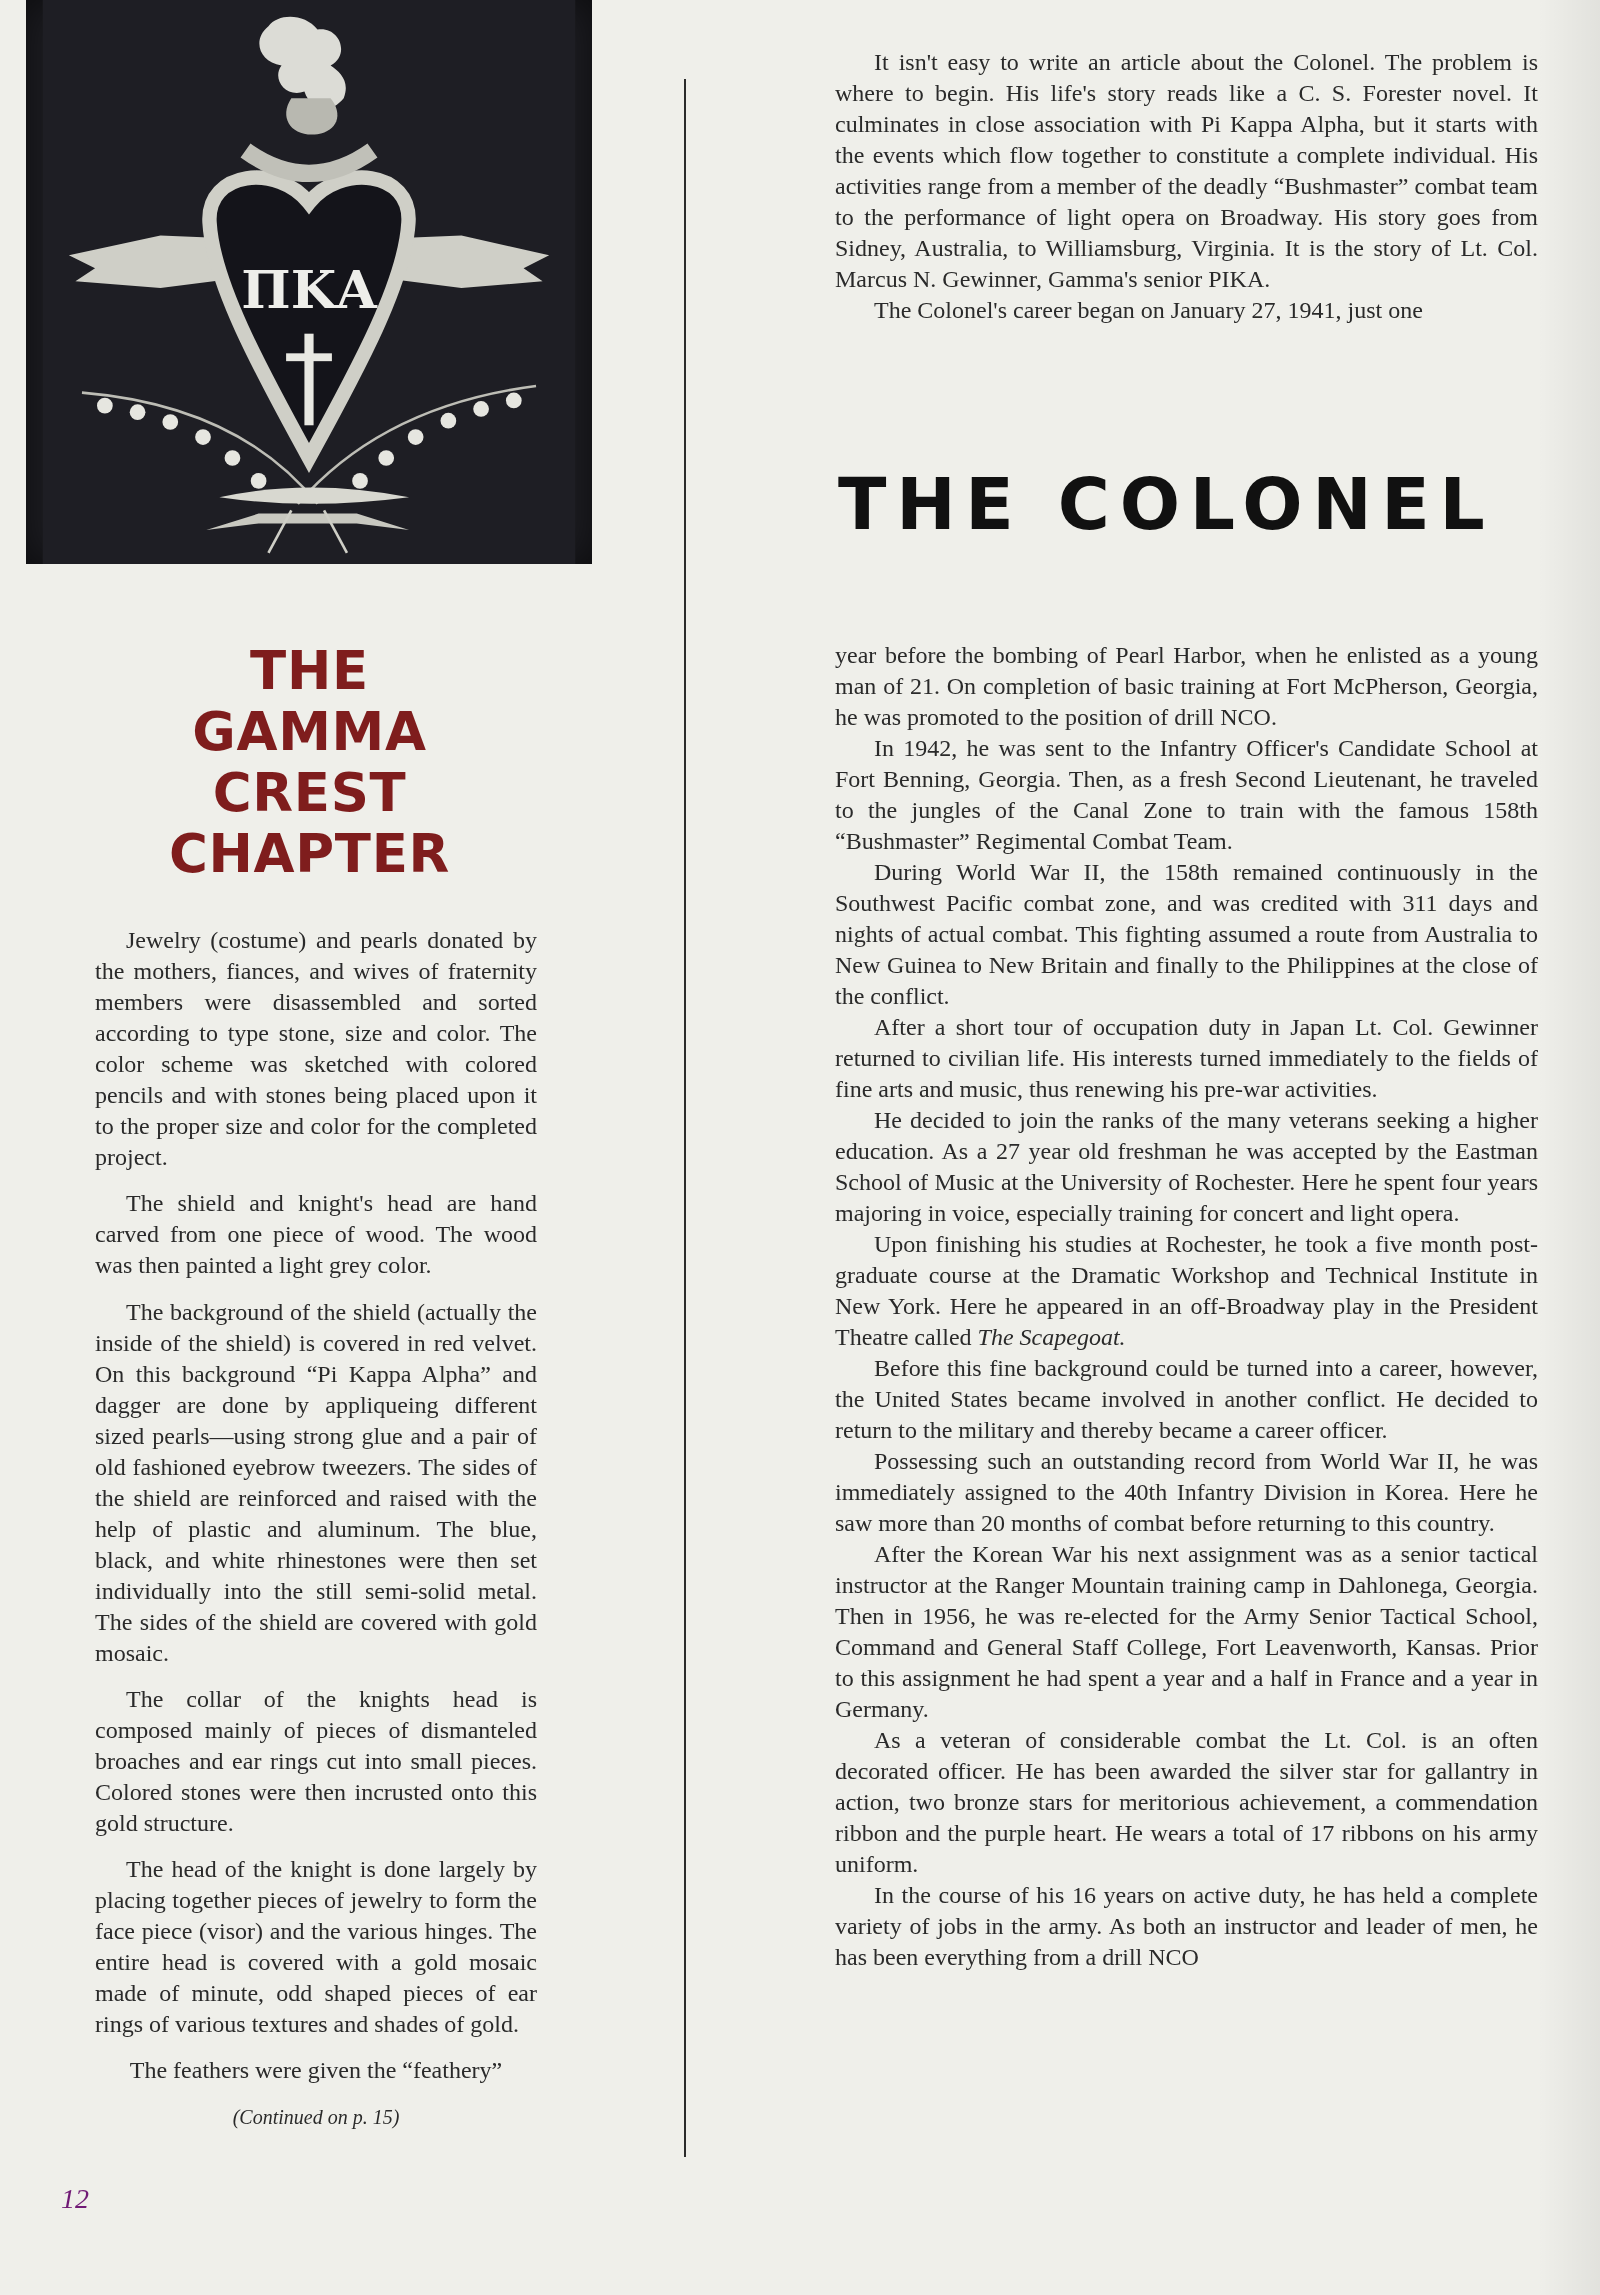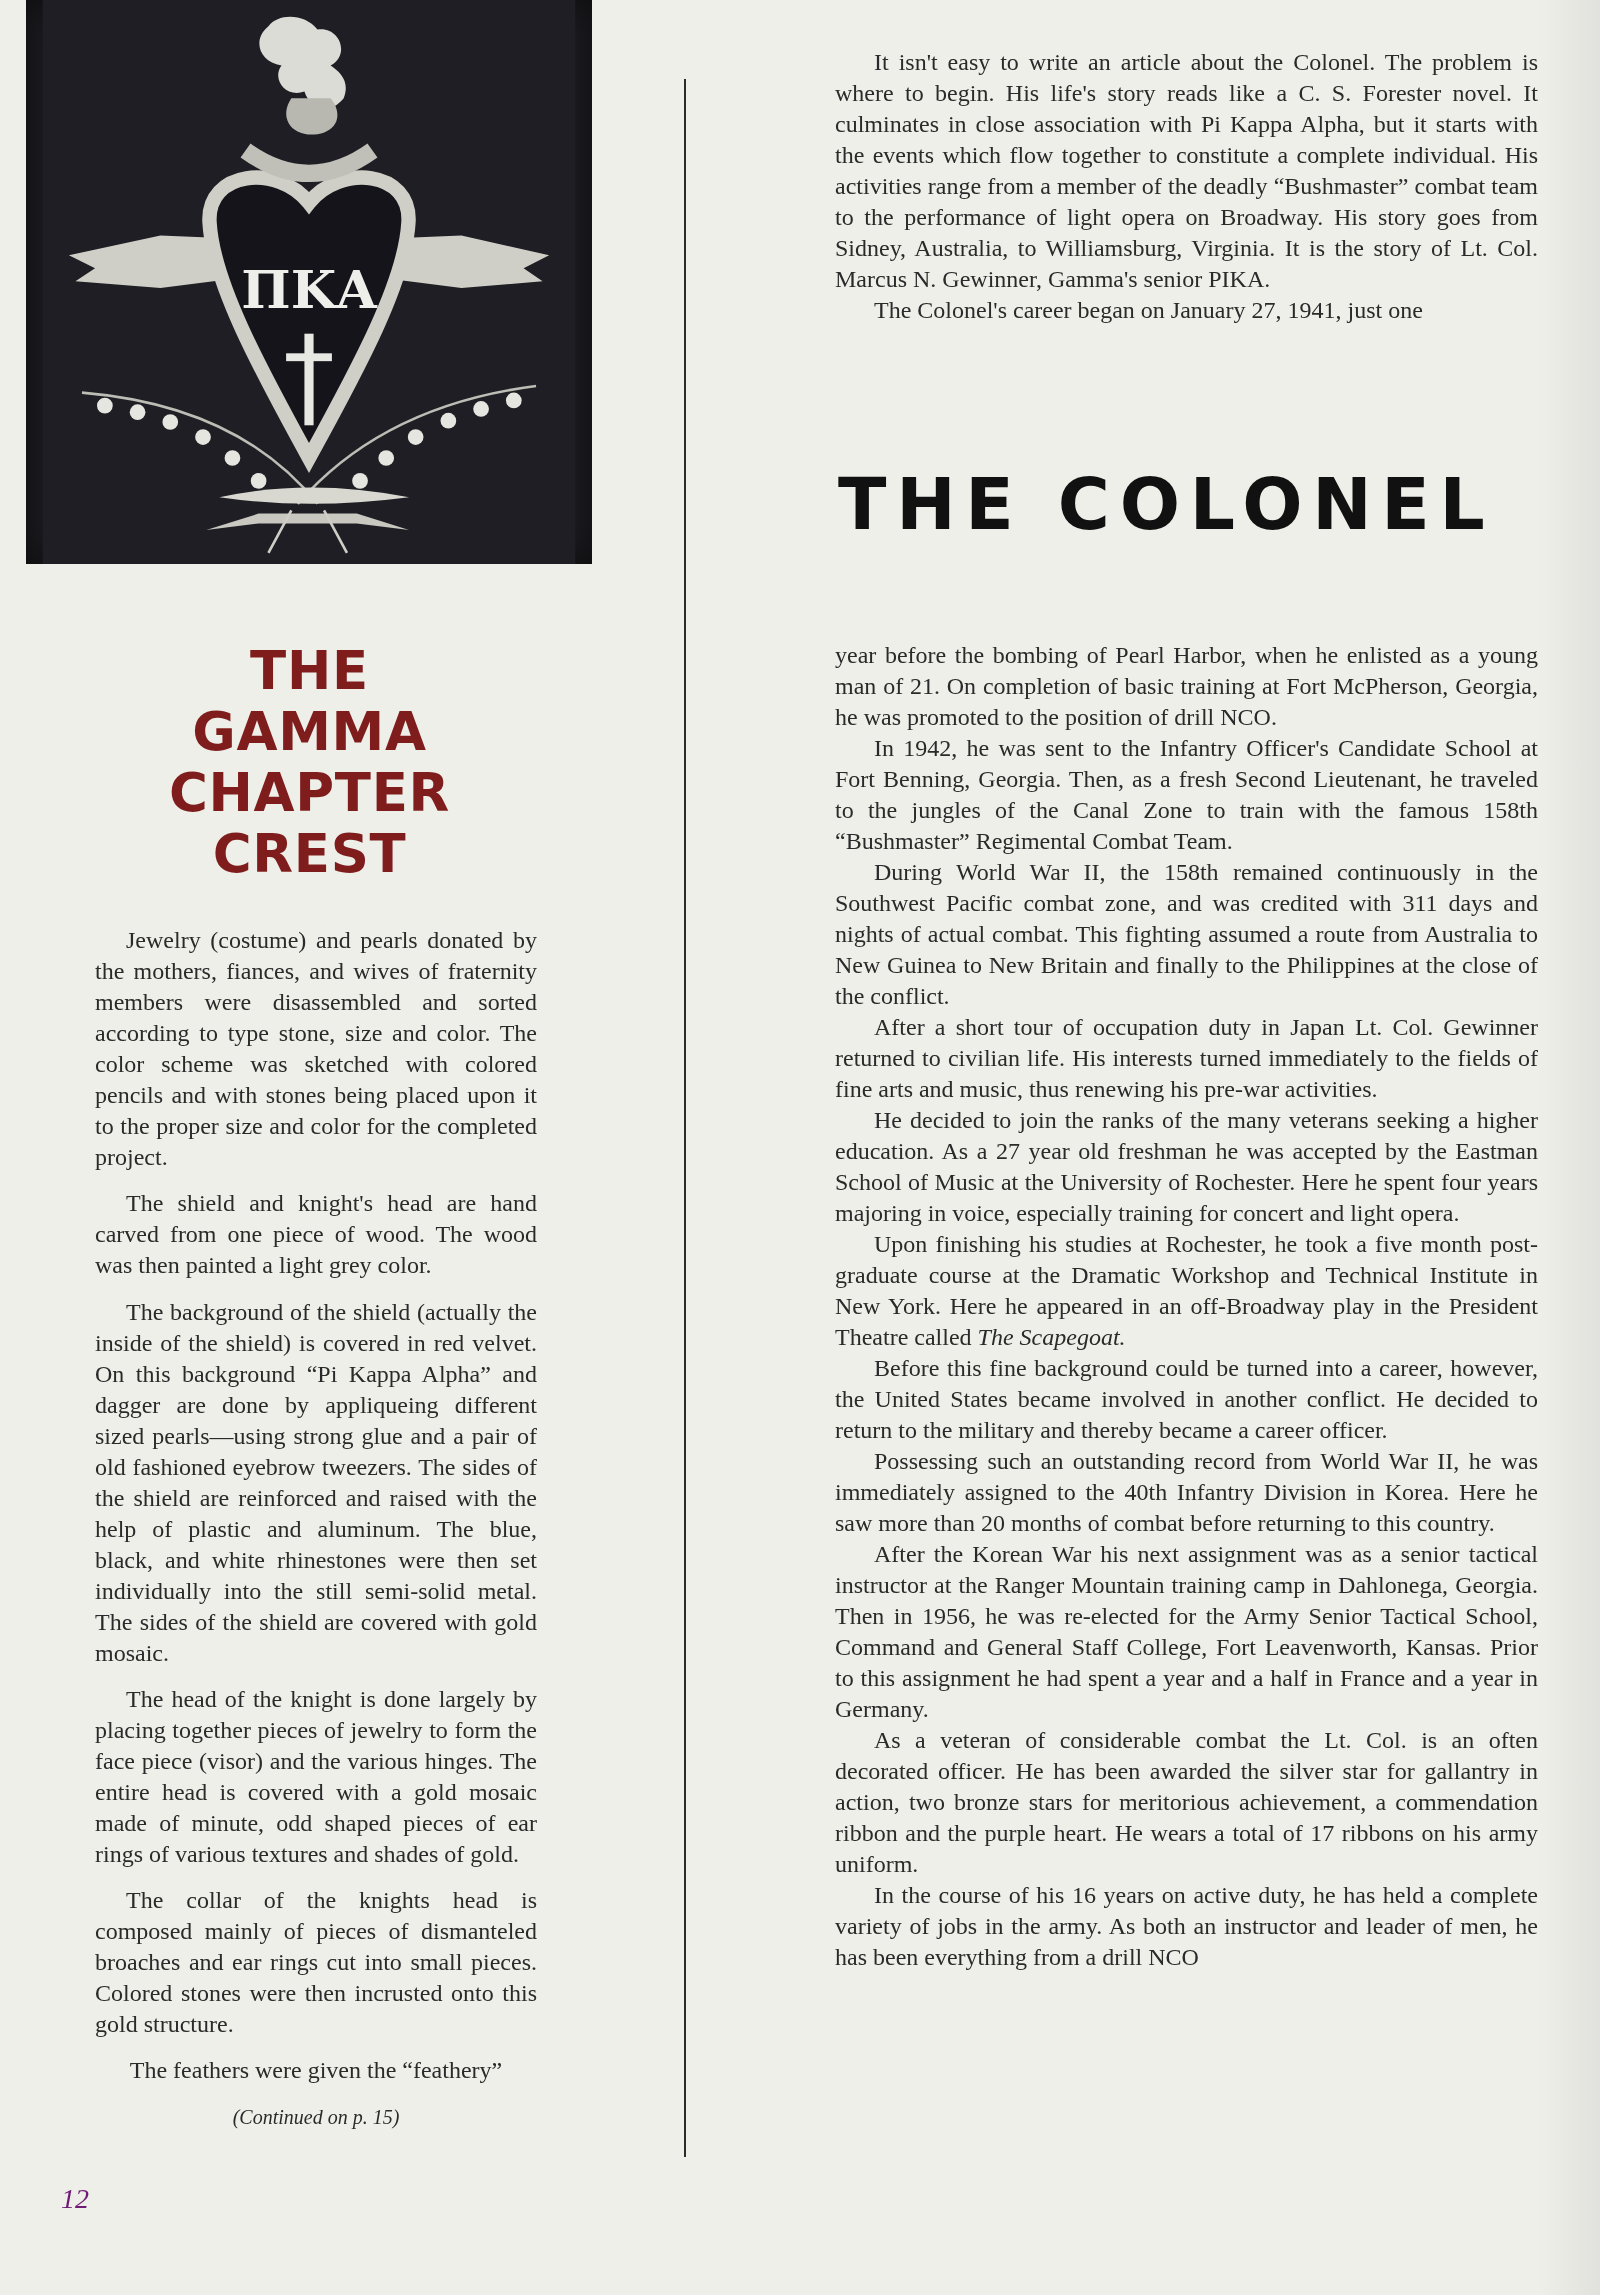--- a/index.html
+++ b/index.html
@@ -120,30 +120,30 @@
       <path d="M270 760 Q407 730 560 760 Q407 780 270 760Z" fill="#d8d8d0"></path>
       <path d="M250 810 L330 785 L480 785 L560 810 L480 800 L330 800Z" fill="#c8c8c0"></path>
       <line x1="380" y1="780" x2="345" y2="845" stroke="#cfcfc7" stroke-width="4"></line>
       <line x1="430" y1="780" x2="465" y2="845" stroke="#cfcfc7" stroke-width="4"></line>
     </svg>
   </div>
 
   <div class="crest-title">
     <div>THE</div>
     <div>GAMMA</div>
+    <div>CREST</div>
     <div>CHAPTER</div>
-    <div>CREST</div>
   </div>
 
   <div class="left-col">
     <p>Jewelry (costume) and pearls donated by the mothers, fiances, and wives of fraternity members were disassembled and sorted according to type stone, size and color. The color scheme was sketched with colored pencils and with stones being placed upon it to the proper size and color for the completed project.</p>
     <p>The shield and knight's head are hand carved from one piece of wood. The wood was then painted a light grey color.</p>
     <p>The background of the shield (actually the inside of the shield) is covered in red velvet. On this background “Pi Kappa Alpha” and dagger are done by appliqueing different sized pearls—using strong glue and a pair of old fashioned eyebrow tweezers. The sides of the shield are reinforced and raised with the help of plastic and aluminum. The blue, black, and white rhinestones were then set individually into the still semi-solid metal. The sides of the shield are covered with gold mosaic.</p>
+    <p>The collar of the knights head is composed mainly of pieces of dismanteled broaches and ear rings cut into small pieces. Colored stones were then incrusted onto this gold structure.</p>
     <p>The head of the knight is done largely by placing together pieces of jewelry to form the face piece (visor) and the various hinges. The entire head is covered with a gold mosaic made of minute, odd shaped pieces of ear rings of various textures and shades of gold.</p>
-    <p>The collar of the knights head is composed mainly of pieces of dismanteled broaches and ear rings cut into small pieces. Colored stones were then incrusted onto this gold structure.</p>
     <p class="last">The feathers were given the “feathery”</p>
     <div class="continued">(Continued on p. 15)</div>
   </div>
 
   <div class="page-number">12</div>
 
   <div class="col-rule"></div>
 
   <div class="right-col intro">
     <p>It isn't easy to write an article about the Colonel. The problem is where to begin. His life's story reads like a C. S. Forester novel. It culminates in close association with Pi Kappa Alpha, but it starts with the events which flow together to constitute a complete individual. His activities range from a member of the deadly “Bushmaster” combat team to the performance of light opera on Broadway. His story goes from Sidney, Australia, to Williamsburg, Virginia. It is the story of Lt. Col. Marcus N. Gewinner, Gamma's senior PIKA.</p>

